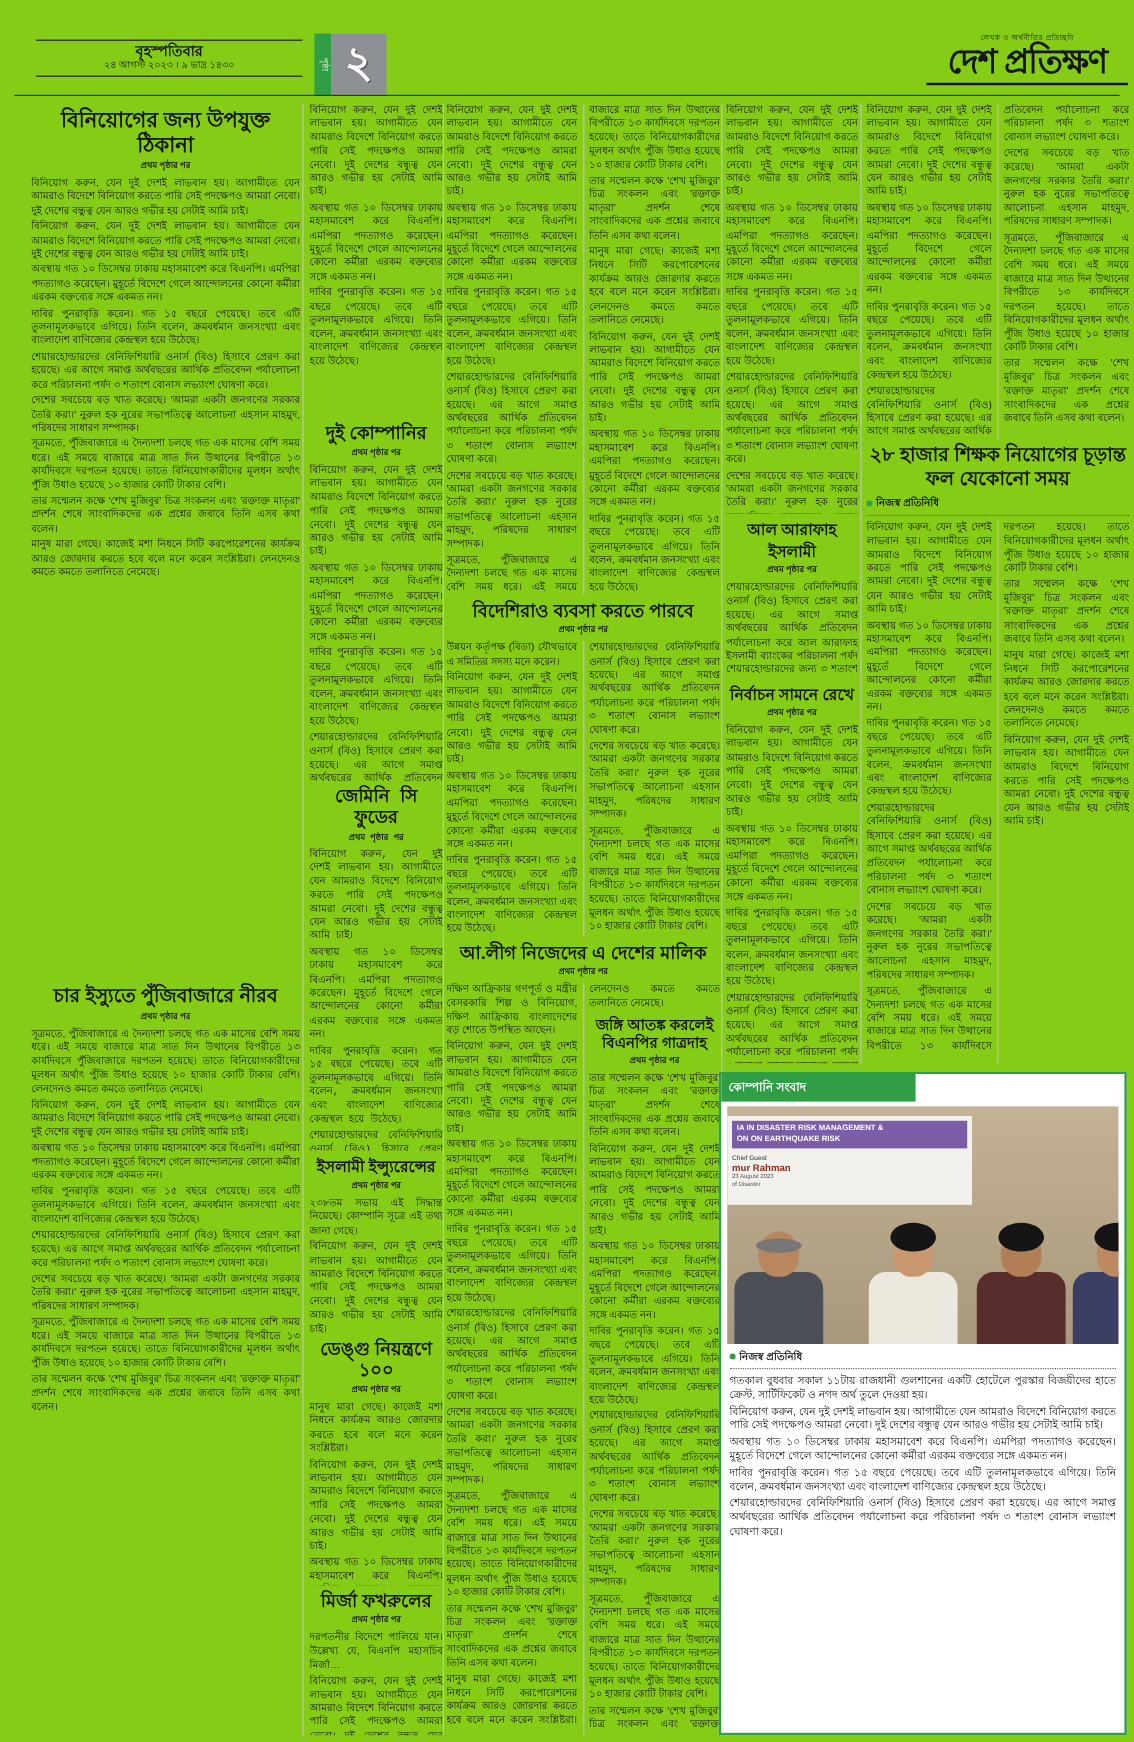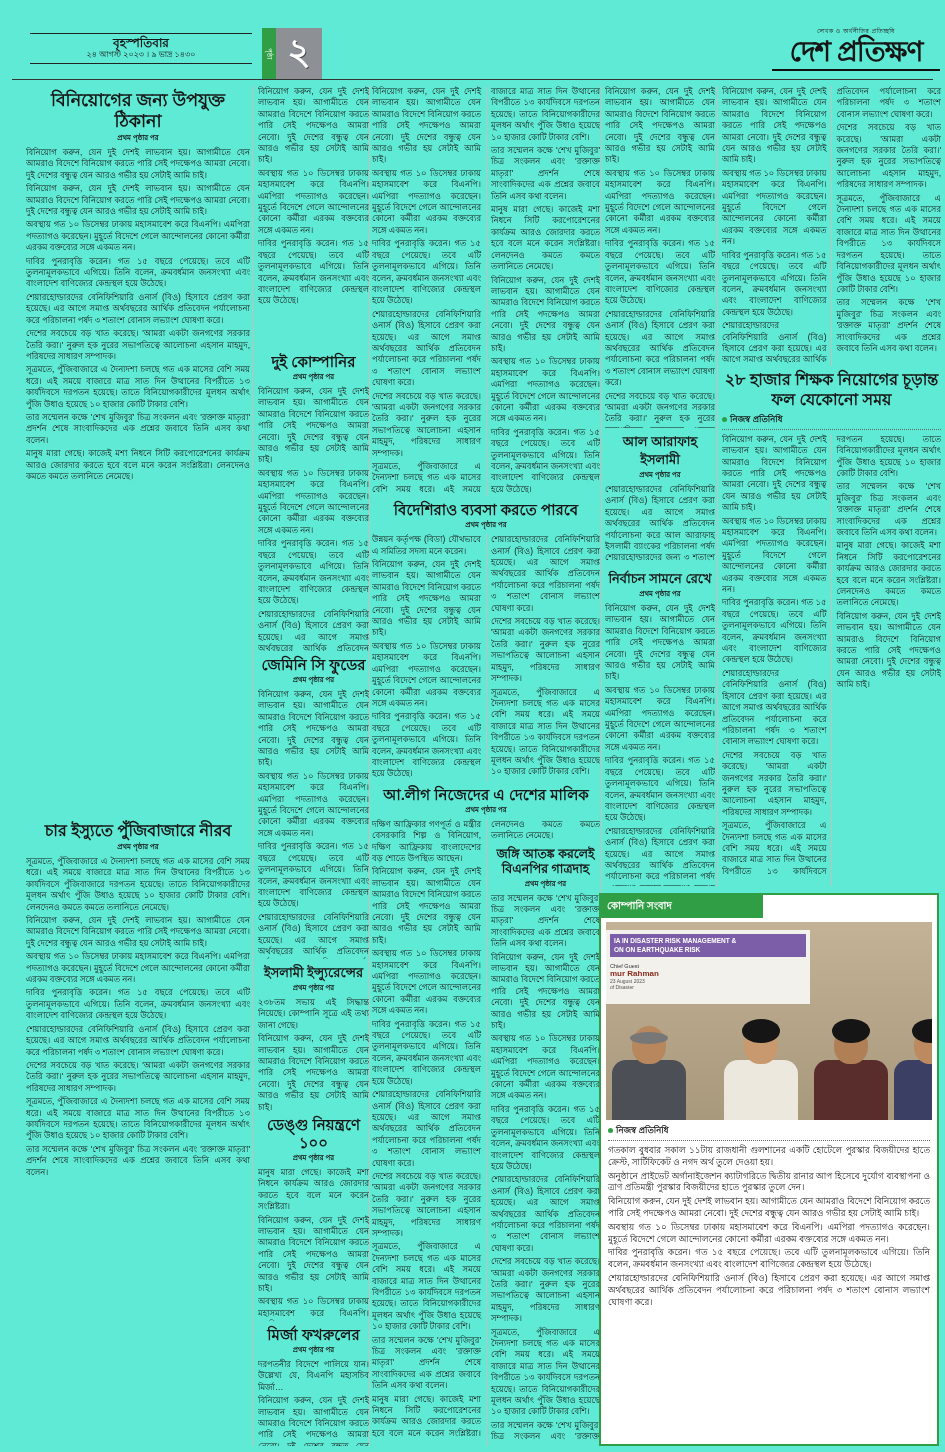--- a/index.html
+++ b/index.html
@@ -1,16 +1,16 @@
 <!DOCTYPE html>
 <html><head>
 <meta charset="utf-8">
 <style>
   html,body{margin:0;padding:0;background:#e8e8e4;}
-  #page{position:relative;width:945px;height:1452px;background:#5eead4;overflow:hidden;
+  #page{position:relative;width:945px;height:1452px;background:#84cc16;overflow:hidden;
         font-family:"Liberation Sans","DejaVu Sans",sans-serif;color:#161616;}
   
   .date-block{position:absolute;left:30px;top:33px;width:222px;text-align:center;
               border-top:1px solid #222;border-bottom:1px solid #222;padding:2px 0 3px;}
   .date-block .wd{font-weight:bold;font-size:12px;line-height:14px;}
   .date-block .dt{font-size:8px;line-height:10px;}
   .page-tab{position:absolute;left:262px;top:28px;height:52px;display:flex;}
   .page-tab .strip{width:14px;background:#2f9e44;color:#fff;font-size:7px;
                    writing-mode:vertical-rl;text-align:center;line-height:14px;}
   .page-tab .num{width:46px;background:#8d9196;color:#fff;font-size:36px;font-weight:bold;
@@ -128,21 +128,21 @@
     <div class="sect" style="height:303px;">
       <h3 class="h-md">দুই কোম্পানির</h3>
       <div class="cont">প্রথম পৃষ্ঠার পর</div>
       <div>
           <p class="bt">বিনিয়োগ করুন, যেন দুই দেশই লাভবান হয়। আগামীতে যেন আমরাও বিদেশে বিনিয়োগ করতে পারি সেই পদক্ষেপও আমরা নেবো। দুই দেশের বন্ধুত্ব যেন আরও গভীর হয় সেটাই আমি চাই।</p>
           <p class="bt">অবস্থায় গত ১০ ডিসেম্বর ঢাকায় মহাসমাবেশ করে বিএনপি। এমপিরা পদত্যাগও করেছেন। মুহূর্তে বিদেশে গেলে আন্দোলনের কোনো কর্মীরা এরকম বক্তব্যের সঙ্গে একমত নন।</p>
           <p class="bt">দাবির পুনরাবৃত্তি করেন। গত ১৫ বছরে পেয়েছে। তবে এটি তুলনামূলকভাবে এগিয়ে। তিনি বলেন, ক্রমবর্ধমান জনসংখ্যা এবং বাংলাদেশ বাণিজ্যের কেন্দ্রস্থল হয়ে উঠেছে।</p>
           <p class="bt">শেয়ারহোল্ডারদের বেনিফিশিয়ারি ওনার্স (বিও) হিসাবে প্রেরণ করা হয়েছে। এর আগে সমাপ্ত অর্থবছরের আর্থিক প্রতিবেদন পর্যালোচনা করে পরিচালনা পর্ষদ ৩ শতাংশ বোনাস লভ্যাংশ ঘোষণা করে।</p>
         </div>
     </div>
-    <div class="sect" style="height:308px;">
+    <div class="sect" style="height:308px;font-family:Liberation Mono, monospace;">
       <h3 class="h-md">জেমিনি সি ফুডের</h3>
       <div class="cont">প্রথম পৃষ্ঠার পর</div>
       <div>
           <p class="bt">বিনিয়োগ করুন, যেন দুই দেশই লাভবান হয়। আগামীতে যেন আমরাও বিদেশে বিনিয়োগ করতে পারি সেই পদক্ষেপও আমরা নেবো। দুই দেশের বন্ধুত্ব যেন আরও গভীর হয় সেটাই আমি চাই।</p>
           <p class="bt">অবস্থায় গত ১০ ডিসেম্বর ঢাকায় মহাসমাবেশ করে বিএনপি। এমপিরা পদত্যাগও করেছেন। মুহূর্তে বিদেশে গেলে আন্দোলনের কোনো কর্মীরা এরকম বক্তব্যের সঙ্গে একমত নন।</p>
           <p class="bt">দাবির পুনরাবৃত্তি করেন। গত ১৫ বছরে পেয়েছে। তবে এটি তুলনামূলকভাবে এগিয়ে। তিনি বলেন, ক্রমবর্ধমান জনসংখ্যা এবং বাংলাদেশ বাণিজ্যের কেন্দ্রস্থল হয়ে উঠেছে।</p>
           <p class="bt">শেয়ারহোল্ডারদের বেনিফিশিয়ারি ওনার্স (বিও) হিসাবে প্রেরণ করা হয়েছে। এর আগে সমাপ্ত অর্থবছরের আর্থিক প্রতিবেদন পর্যালোচনা করে পরিচালনা পর্ষদ ৩ শতাংশ বোনাস লভ্যাংশ ঘোষণা করে।</p>
         </div>
     </div>
     <div class="sect" style="height:152px;">
@@ -331,21 +331,20 @@
       </div>
     </div>
 
 
     <div class="inner">
       <div class="byline">
         <span class="dot"></span><span>নিজস্ব প্রতিনিধি</span>
       </div>
       <hr class="dotted">
       <p class="bt">গতকাল বুধবার সকাল ১১টায় রাজধানী গুলশানের একটি হোটেলে পুরস্কার বিজয়ীদের হাতে ক্রেস্ট, সার্টিফিকেট ও নগদ অর্থ তুলে দেওয়া হয়।</p>
-      <p class="bt">অনুষ্ঠানে প্রাইভেট অর্গানাইজেশন ক্যাটাগরিতে দ্বিতীয় রানার আপ হিসেবে দুর্যোগ ব্যবস্থাপনা ও ত্রাণ প্রতিমন্ত্রী পুরস্কার বিজয়ীদের হাতে পুরস্কার তুলে দেন।</p>
       <div>
           <p class="bt">বিনিয়োগ করুন, যেন দুই দেশই লাভবান হয়। আগামীতে যেন আমরাও বিদেশে বিনিয়োগ করতে পারি সেই পদক্ষেপও আমরা নেবো। দুই দেশের বন্ধুত্ব যেন আরও গভীর হয় সেটাই আমি চাই।</p>
           <p class="bt">অবস্থায় গত ১০ ডিসেম্বর ঢাকায় মহাসমাবেশ করে বিএনপি। এমপিরা পদত্যাগও করেছেন। মুহূর্তে বিদেশে গেলে আন্দোলনের কোনো কর্মীরা এরকম বক্তব্যের সঙ্গে একমত নন।</p>
           <p class="bt">দাবির পুনরাবৃত্তি করেন। গত ১৫ বছরে পেয়েছে। তবে এটি তুলনামূলকভাবে এগিয়ে। তিনি বলেন, ক্রমবর্ধমান জনসংখ্যা এবং বাংলাদেশ বাণিজ্যের কেন্দ্রস্থল হয়ে উঠেছে।</p>
           <p class="bt">শেয়ারহোল্ডারদের বেনিফিশিয়ারি ওনার্স (বিও) হিসাবে প্রেরণ করা হয়েছে। এর আগে সমাপ্ত অর্থবছরের আর্থিক প্রতিবেদন পর্যালোচনা করে পরিচালনা পর্ষদ ৩ শতাংশ বোনাস লভ্যাংশ ঘোষণা করে।</p>
         </div>
     </div>
   </div>
 
 </div>

